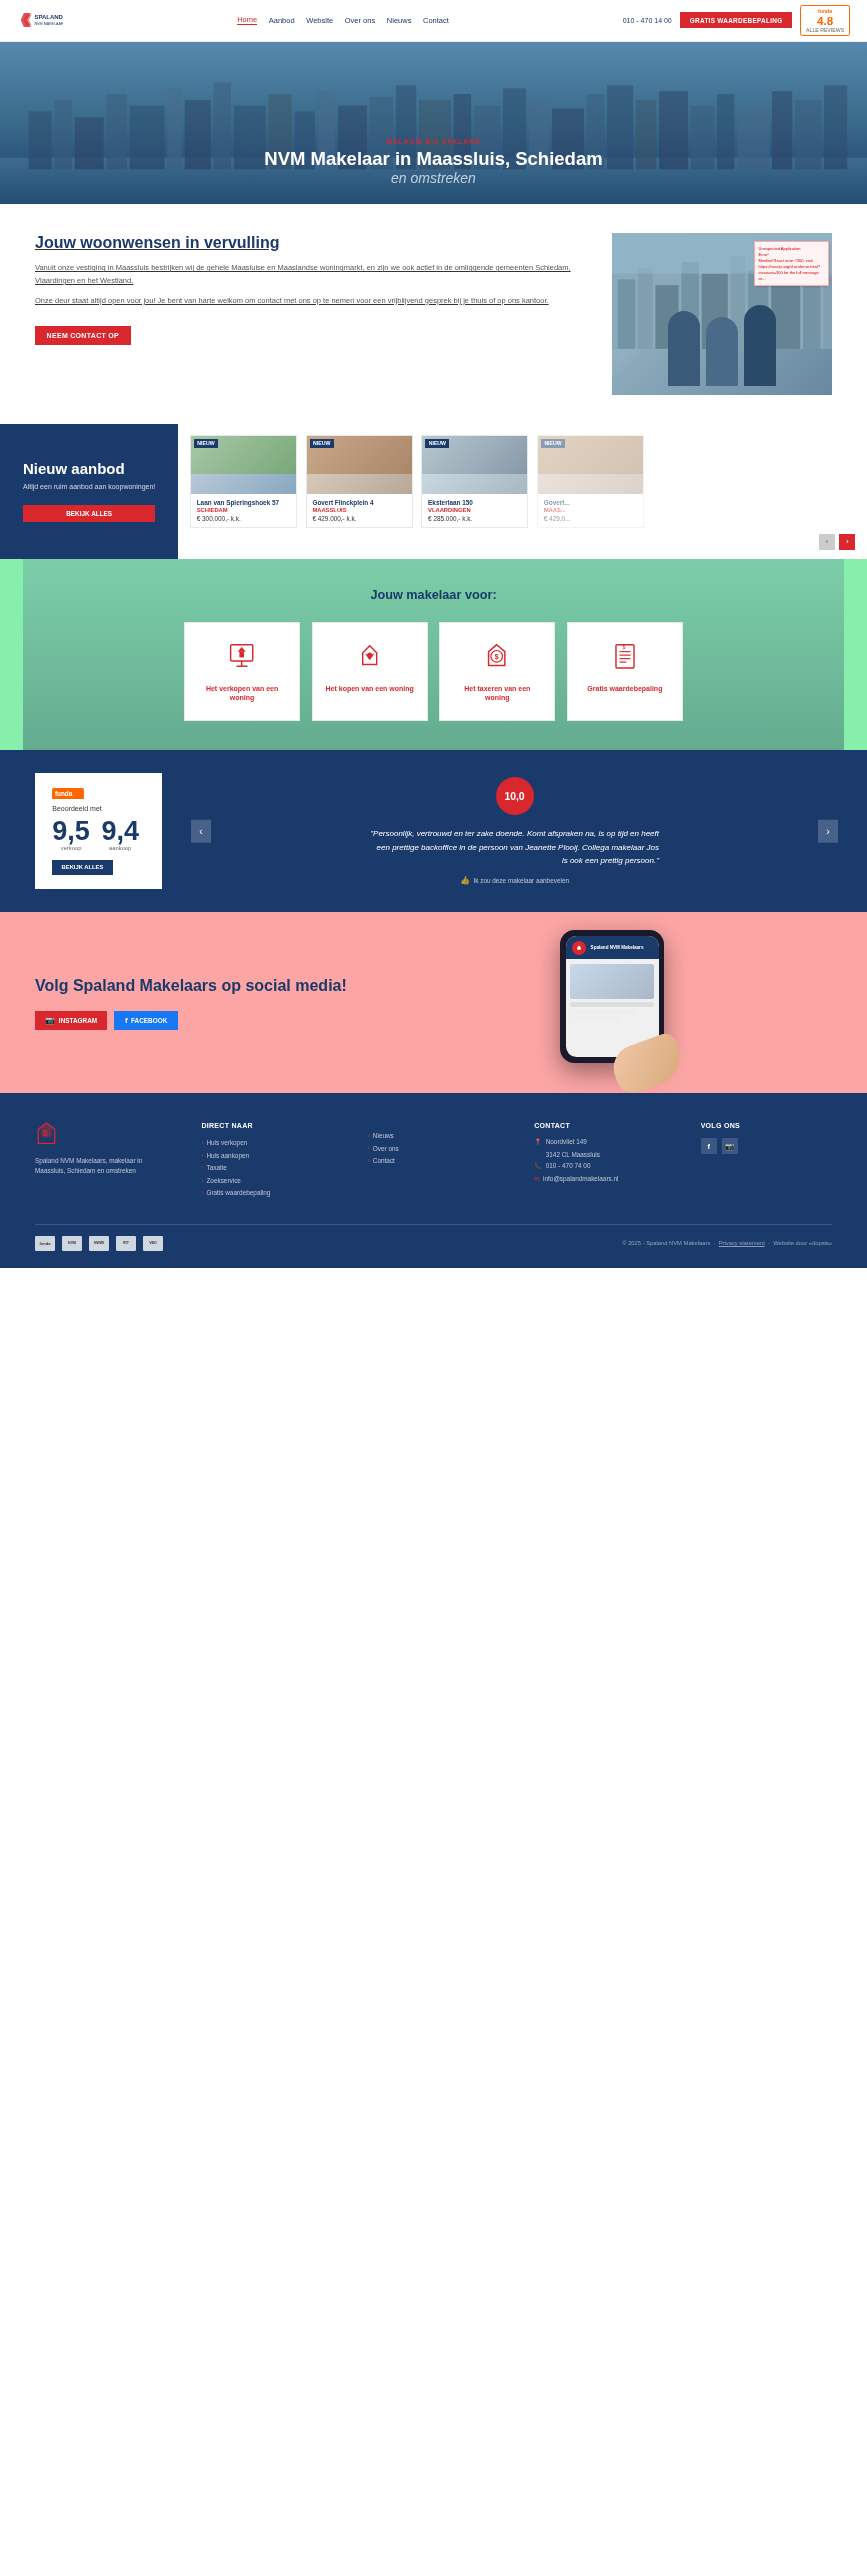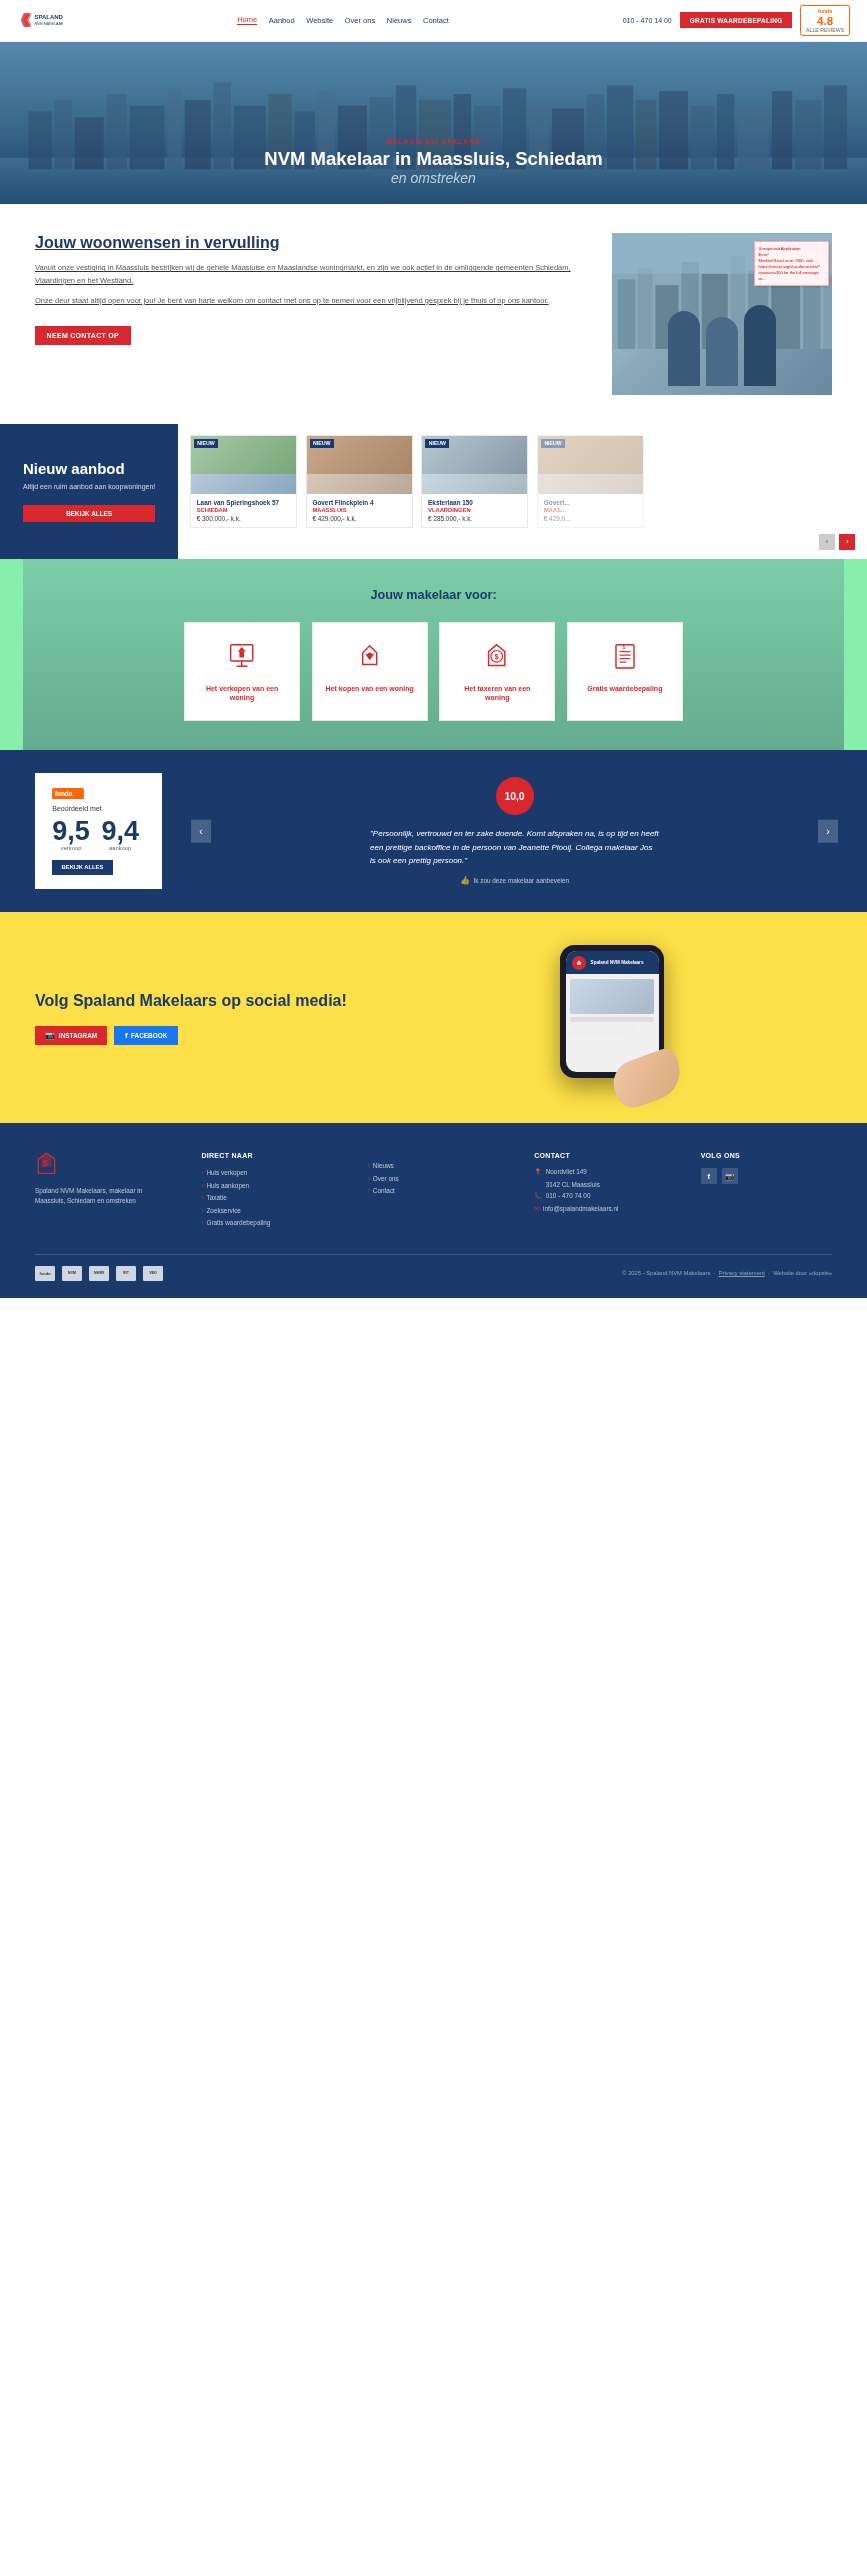--- a/index.html
+++ b/index.html
@@ -65,28 +65,28 @@
     
     .section-reviews { background: #1a3a6b; padding: 23px 35px; display: flex; align-items: center; gap: 35px; position: relative; }
     .reviews-left { background: #fff; padding: 14.5px 17.3px; min-width: 127px; }
     .funda-logo-area { display: flex; align-items: center; gap: 4.6px; margin-bottom: 5.8px; }
     .beoordeeld-text { font-size: 7px; color: #333; margin-bottom: 5.8px; }
     .scores { display: flex; gap: 11.6px; margin-bottom: 8.7px; }
     .score-item { text-align: center; }
     .score-num { font-size: 27px; font-weight: bold; color: #1a3a6b; line-height: 1; }
     .score-label { font-size: 5.8px; color: #666; }
     .btn-bekijk-reviews { background: #1a3a6b; color: #fff; padding: 4.6px 9.3px; font-size: 5.8px; font-weight: bold; text-transform: uppercase; border: none; cursor: pointer; }
-    .reviews-center { flex: 1; text-align: left; color: #fff; position: relative; }
+    .reviews-center { flex: 1; text-align: right; color: #fff; position: relative; }
     .score-circle { width: 35px; height: 35px; background: #d9272e; border-radius: 50%; display: flex; align-items: center; justify-content: center; margin: 0 auto 11.6px; font-size: 11.6px; font-weight: bold; color: #fff; }
     .review-quote { font-size: 8px; color: #fff; line-height: 1.7; font-style: italic; max-width: 289px; margin: 0 auto 8.7px; }
     .review-nav { position: absolute; left: -11.6px; top: 50%; transform: translateY(-50%); background: rgba(255,255,255,0.2); color: #fff; border: none; cursor: pointer; padding: 4.6px 7px; font-size: 9.3px; }
     .review-nav-right { left: auto; right: -11.6px; }
 
     
-    .section-social { background: #fde047; padding: 33px 35px; display: flex; align-items: center; gap: 46px; }
+    .section-social { background: #fca5a5; padding: 18px 35px; display: flex; align-items: center; gap: 46px; }
     .social-text h2 { font-size: 16px; color: #1a3a6b; font-weight: bold; margin-bottom: 14.5px; line-height: 1.3; }
     .social-buttons { display: flex; gap: 7px; }
     .btn-instagram { background: #d9272e; color: #fff; padding: 5.2px 10.4px; font-size: 6.4px; font-weight: bold; border: none; cursor: pointer; display: flex; align-items: center; gap: 3.5px; }
     .btn-facebook { background: #1877f2; color: #fff; padding: 5.2px 10.4px; font-size: 6.4px; font-weight: bold; border: none; cursor: pointer; display: flex; align-items: center; gap: 3.5px; }
     .social-phone { flex: 1; display: flex; justify-content: center; }
 
     
     .footer { background: #1a3a6b; padding: 29px 35px 17.3px; }
     .footer-top { display: flex; gap: 35px; margin-bottom: 23px; }
     .footer-brand { flex: 1; }

